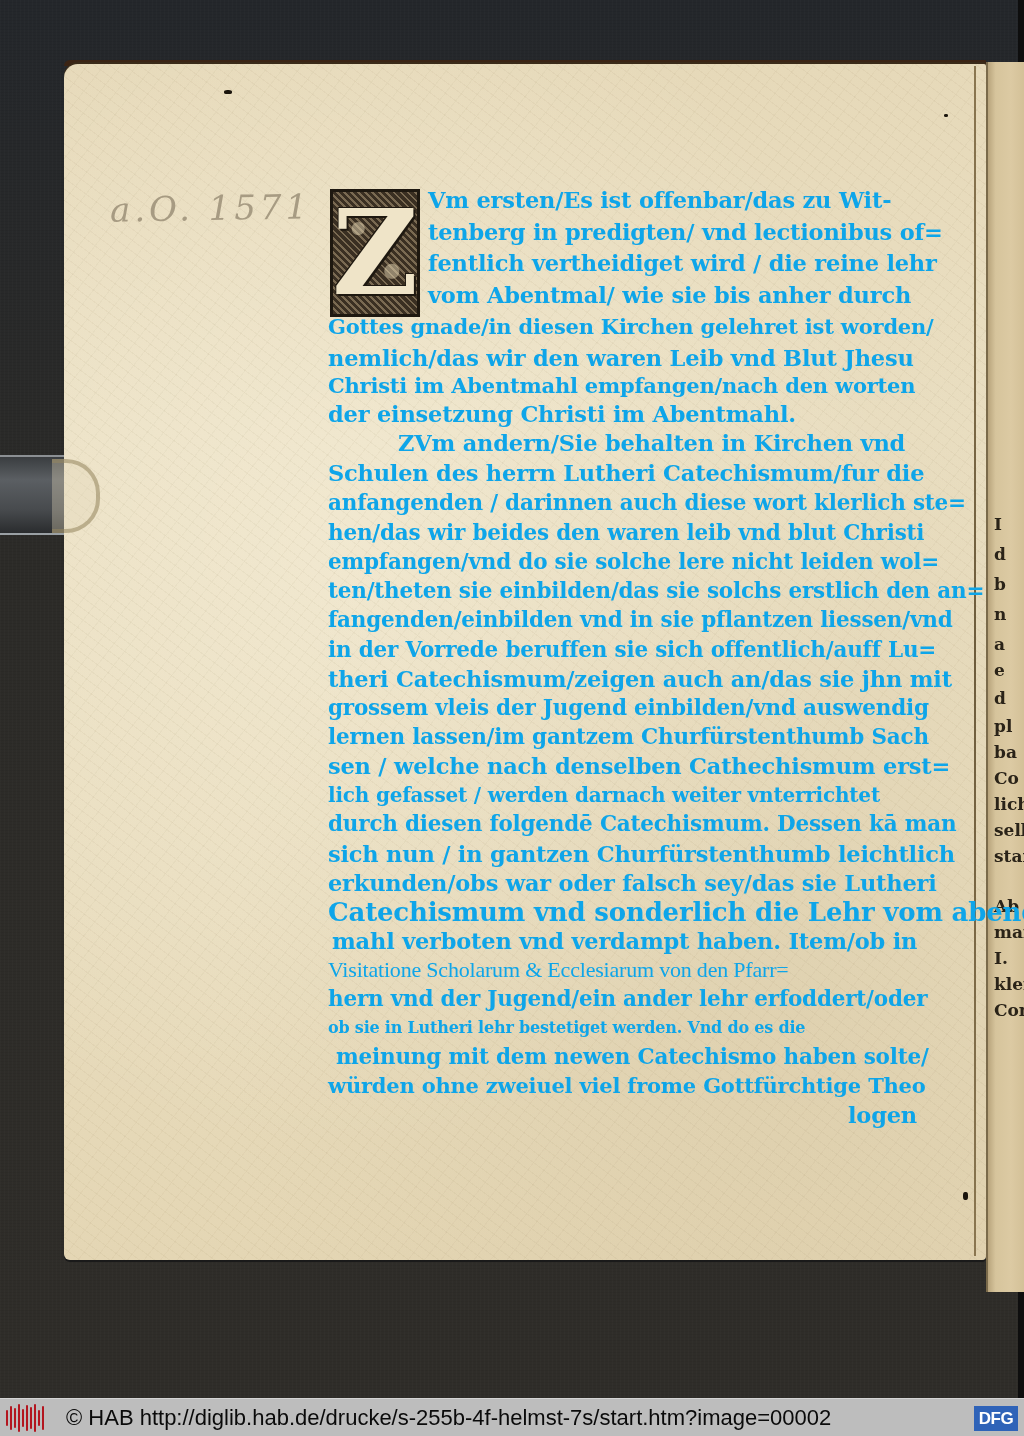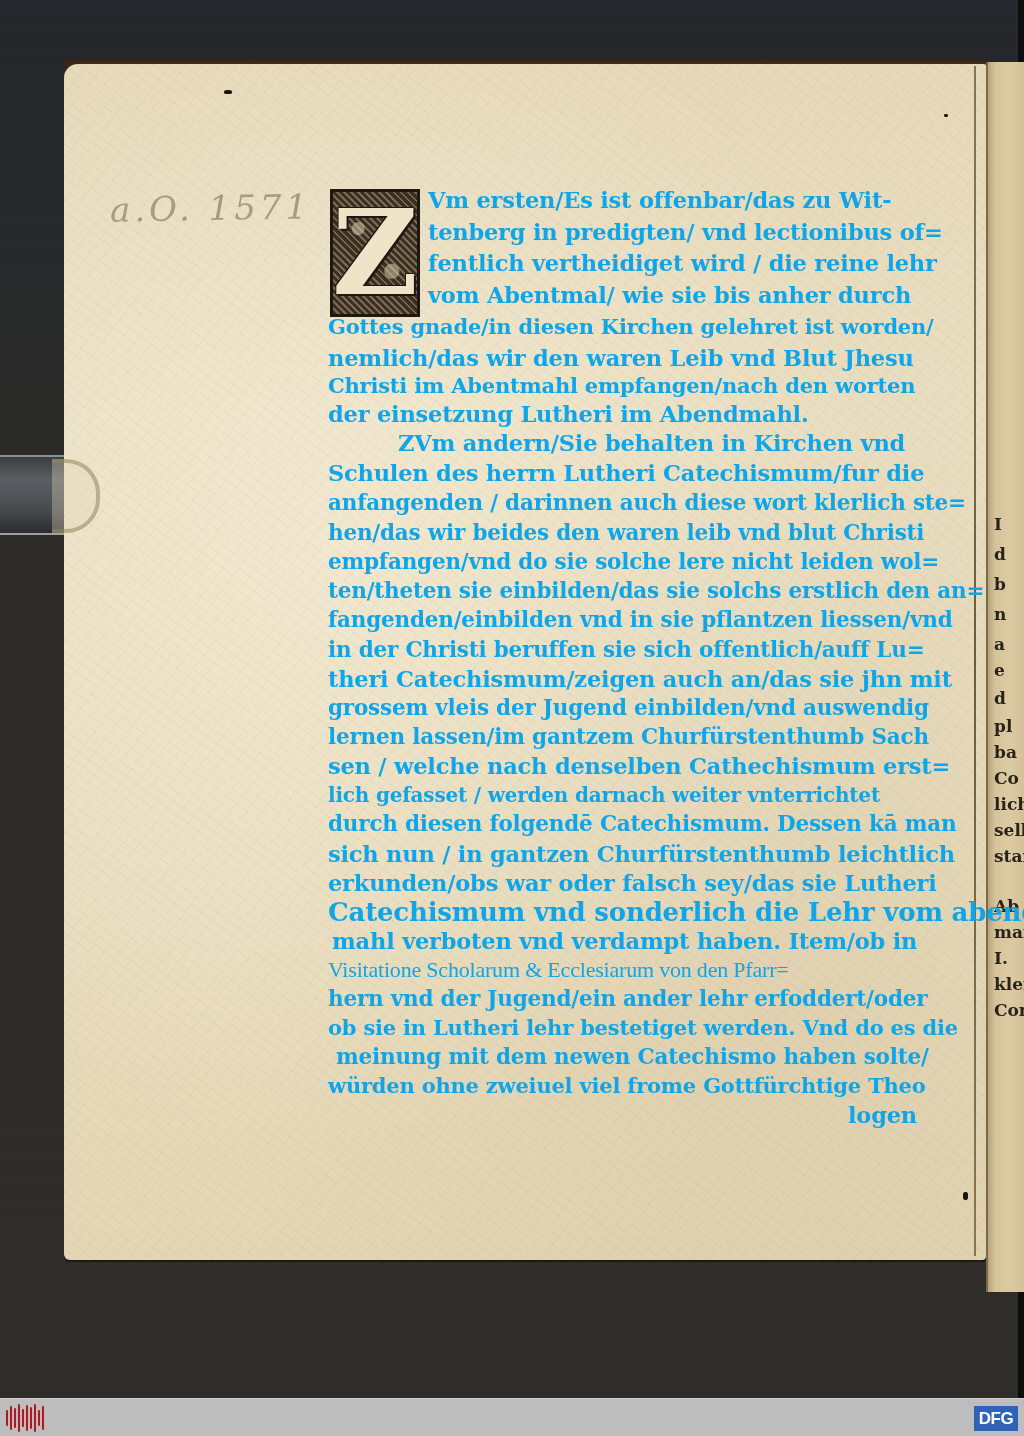--- a/index.html
+++ b/index.html
@@ -261,54 +261,55 @@
 </div>
 
 <div class="text-block">
   <div class="line" style="left:100px;top:0px">Vm ersten/Es ist offenbar/das zu Wit-</div>
   <div class="line" style="left:100px;top:32px">tenberg in predigten/ vnd lectionibus of=</div>
   <div class="line" style="left:100px;top:63px">fentlich vertheidiget wird / die reine lehr</div>
   <div class="line" style="left:100px;top:95px">vom Abentmal/ wie sie bis anher durch</div>
   <div class="line" style="left:0px;top:127px;font-size:21px">Gottes gnade/in diesen Kirchen gelehret ist worden/</div>
   <div class="line" style="left:0px;top:158px">nemlich/das wir den waren Leib vnd Blut Jhesu</div>
   <div class="line" style="left:0px;top:186px;font-size:21px">Christi im Abentmahl empfangen/nach den worten</div>
-  <div class="line" style="left:0px;top:214px">der einsetzung Lutheri im Abendmahl.</div>
+  <div class="line" style="left:0px;top:214px">der einsetzung Christi im Abentmahl.</div>
   <div class="line" style="left:70px;top:243px">ZVm andern/Sie behalten in Kirchen vnd</div>
   <div class="line" style="left:0px;top:273px">Schulen des herrn Lutheri Catechismum/fur die</div>
   <div class="line" style="left:0px;top:303px;font-size:21.5px">anfangenden / darinnen auch diese wort klerlich ste=</div>
   <div class="line" style="left:0px;top:333px;font-size:21.5px">hen/das wir beides den waren leib vnd blut Christi</div>
   <div class="line" style="left:0px;top:362px;font-size:21.5px">empfangen/vnd do sie solche lere nicht leiden wol=</div>
   <div class="line" style="left:0px;top:391px;font-size:21.5px">ten/theten sie einbilden/das sie solchs erstlich den an=</div>
   <div class="line" style="left:0px;top:420px;font-size:21.5px">fangenden/einbilden vnd in sie pflantzen liessen/vnd</div>
-  <div class="line" style="left:0px;top:450px;font-size:21.5px">in der Christi beruffen sie sich offentlich/auff Lu=</div>
+  <div class="line" style="left:0px;top:450px;font-size:21.5px">in der Vorrede beruffen sie sich offentlich/auff Lu=</div>
   <div class="line" style="left:0px;top:479px">theri Catechismum/zeigen auch an/das sie jhn mit</div>
   <div class="line" style="left:0px;top:508px;font-size:21.5px">grossem vleis der Jugend einbilden/vnd auswendig</div>
   <div class="line" style="left:0px;top:537px;font-size:21.5px">lernen lassen/im gantzem Churfürstenthumb Sach</div>
   <div class="line" style="left:0px;top:566px">sen / welche nach denselben Cathechismum erst=</div>
   <div class="line" style="left:0px;top:595px;font-size:20px">lich gefasset / werden darnach weiter vnterrichtet</div>
   <div class="line" style="left:0px;top:624px;font-size:21.5px">durch diesen folgendē Catechismum. Dessen kā man</div>
   <div class="line" style="left:0px;top:654px">sich nun / in gantzen Churfürstenthumb leichtlich</div>
   <div class="line" style="left:0px;top:683px">erkunden/obs war oder falsch sey/das sie Lutheri</div>
   <div class="line" style="left:0px;top:712px;font-size:26px">Catechismum vnd sonderlich die Lehr vom abend=</div>
   <div class="line" style="left:4px;top:741px">mahl verboten vnd verdampt haben. Item/ob in</div>
   <div class="line roman" style="left:0px;top:770px;font-size:22px">Visitatione Scholarum &amp; Ecclesiarum von den Pfarr=</div>
   <div class="line" style="left:0px;top:799px;font-size:21.5px">hern vnd der Jugend/ein ander lehr erfoddert/oder</div>
-  <div class="line" style="left:0px;top:828px;font-size:21px">ob sie in Lutheri lehr bestetiget werden. Vnd do es die</div>
+  <div class="line" style="left:0px;top:828px;font-size:16px">ob sie in Lutheri lehr bestetiget werden. Vnd do es die</div>
   <div class="line" style="left:8px;top:857px;font-size:21.5px">meinung mit dem newen Catechismo haben solte/</div>
   <div class="line" style="left:0px;top:886px;font-size:21px">würden ohne zweiuel viel frome Gottfürchtige Theo</div>
   <div class="line" style="left:520px;top:915px">logen</div>
 </div>
 
 <div class="footer">
   <div class="hab-logo">
     <i style="height:16px"></i>
       <i style="height:24px"></i>
       <i style="height:20px"></i>
       <i style="height:28px"></i>
       <i style="height:18px"></i>
       <i style="height:26px"></i>
       <i style="height:22px"></i>
       <i style="height:28px"></i>
       <i style="height:16px"></i>
       <i style="height:24px"></i>
   </div>
+  <div class="footer-text">© HAB http://diglib.hab.de/drucke/s-255b-4f-helmst-7s/start.htm?image=00002</div>
   <div class="dfg-logo">DFG</div>
 </div>
 
 </body></html>

